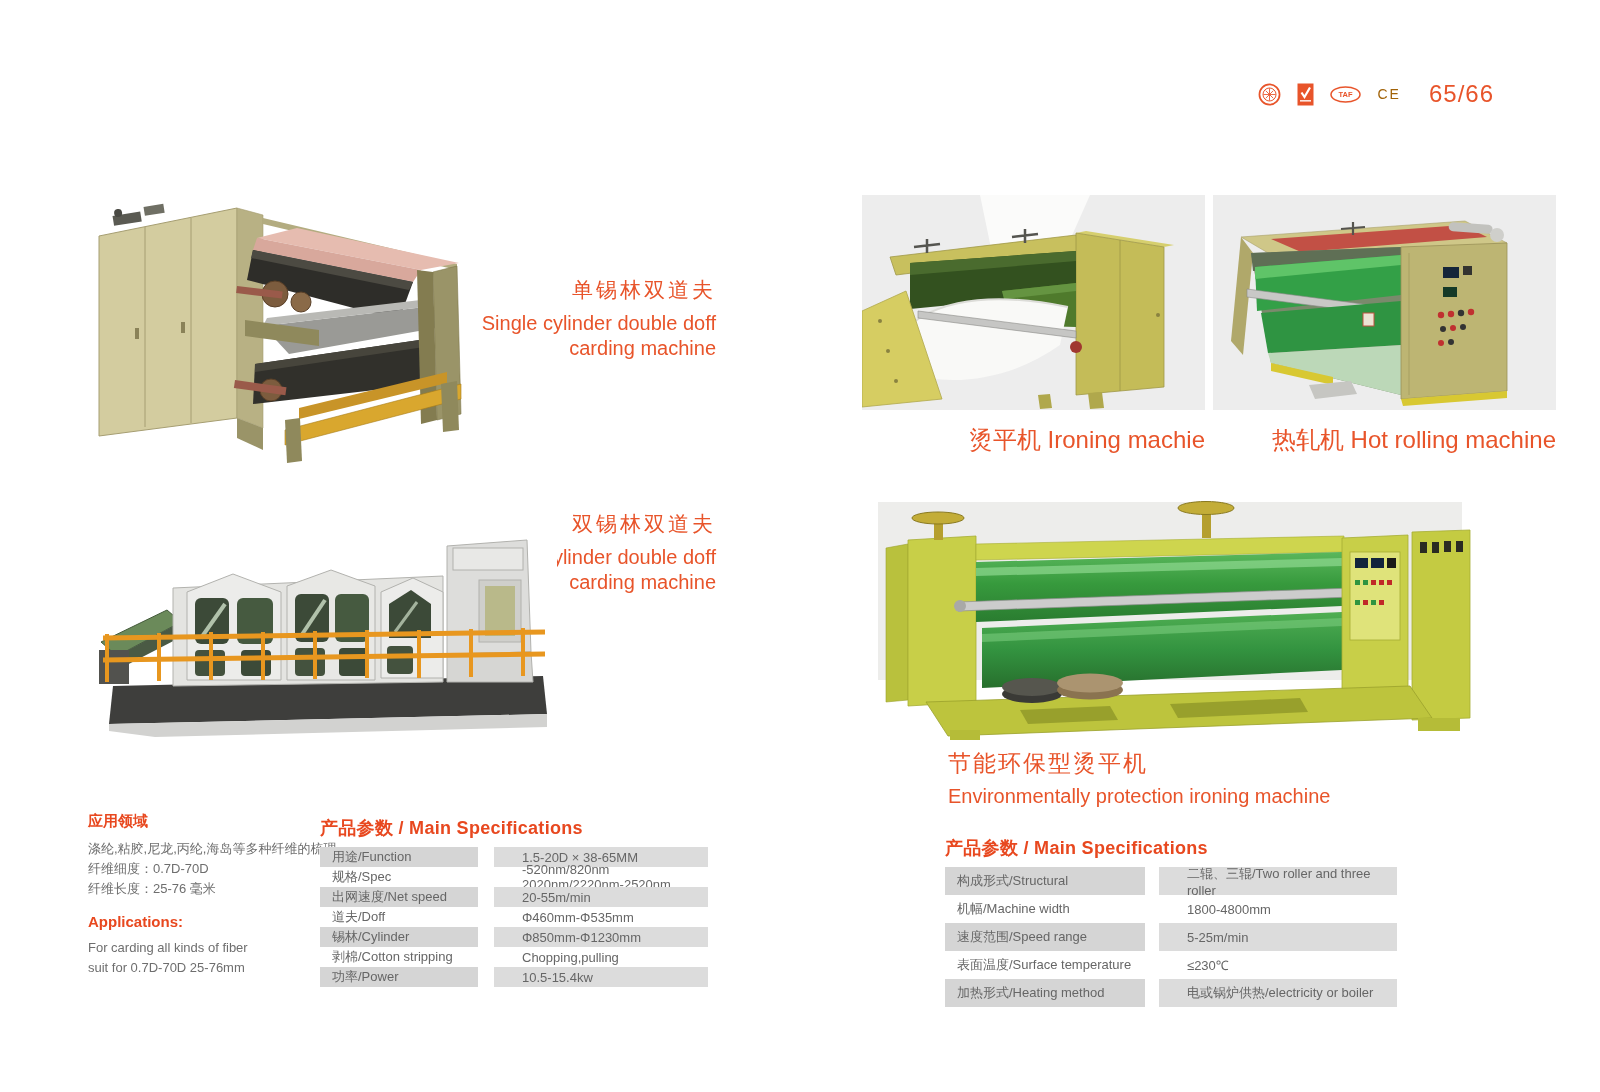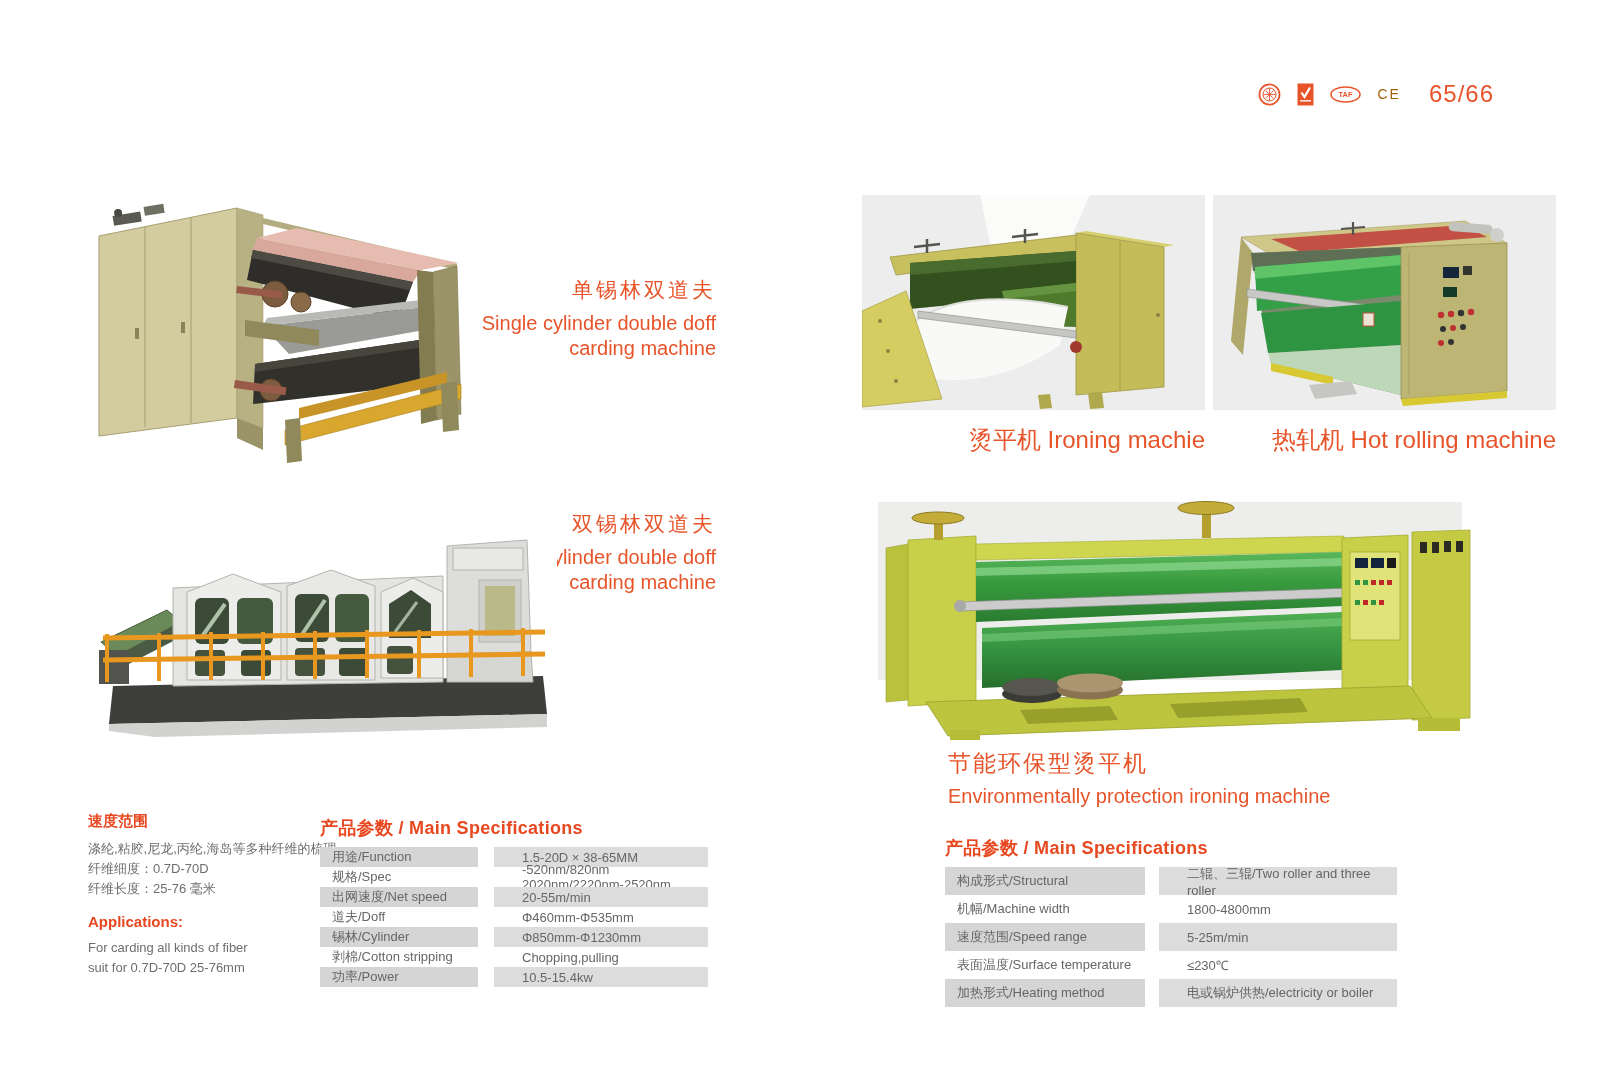--- a/index.html
+++ b/index.html
@@ -196,21 +196,21 @@
         <rect x="218" y="111" width="4" height="48"></rect>
         <rect x="270" y="110" width="4" height="48"></rect>
         <rect x="322" y="110" width="4" height="48"></rect>
         <rect x="374" y="109" width="4" height="48"></rect>
         <rect x="426" y="108" width="4" height="48"></rect>
       </g>
     </svg>
   </div>
 
   <div id="app-block">
-    <div class="app-h">速度范围</div>
+    <div class="app-h">应用领域</div>
     <div class="app-line">涤纶,粘胶,尼龙,丙纶,海岛等多种纤维的梳理</div>
     <div class="app-line">纤维细度：0.7D-70D</div>
     <div class="app-line">纤维长度：25-76 毫米</div>
     <div class="app-h en">Applications:</div>
     <div class="app-line">For carding all kinds of fiber</div>
     <div class="app-line">suit for 0.7D-70D  25-76mm</div>
   </div>
 
   <div id="left-spec-table" class="spec-table">
     <div class="spec-heading">产品参数 / Main  Specifications</div>

